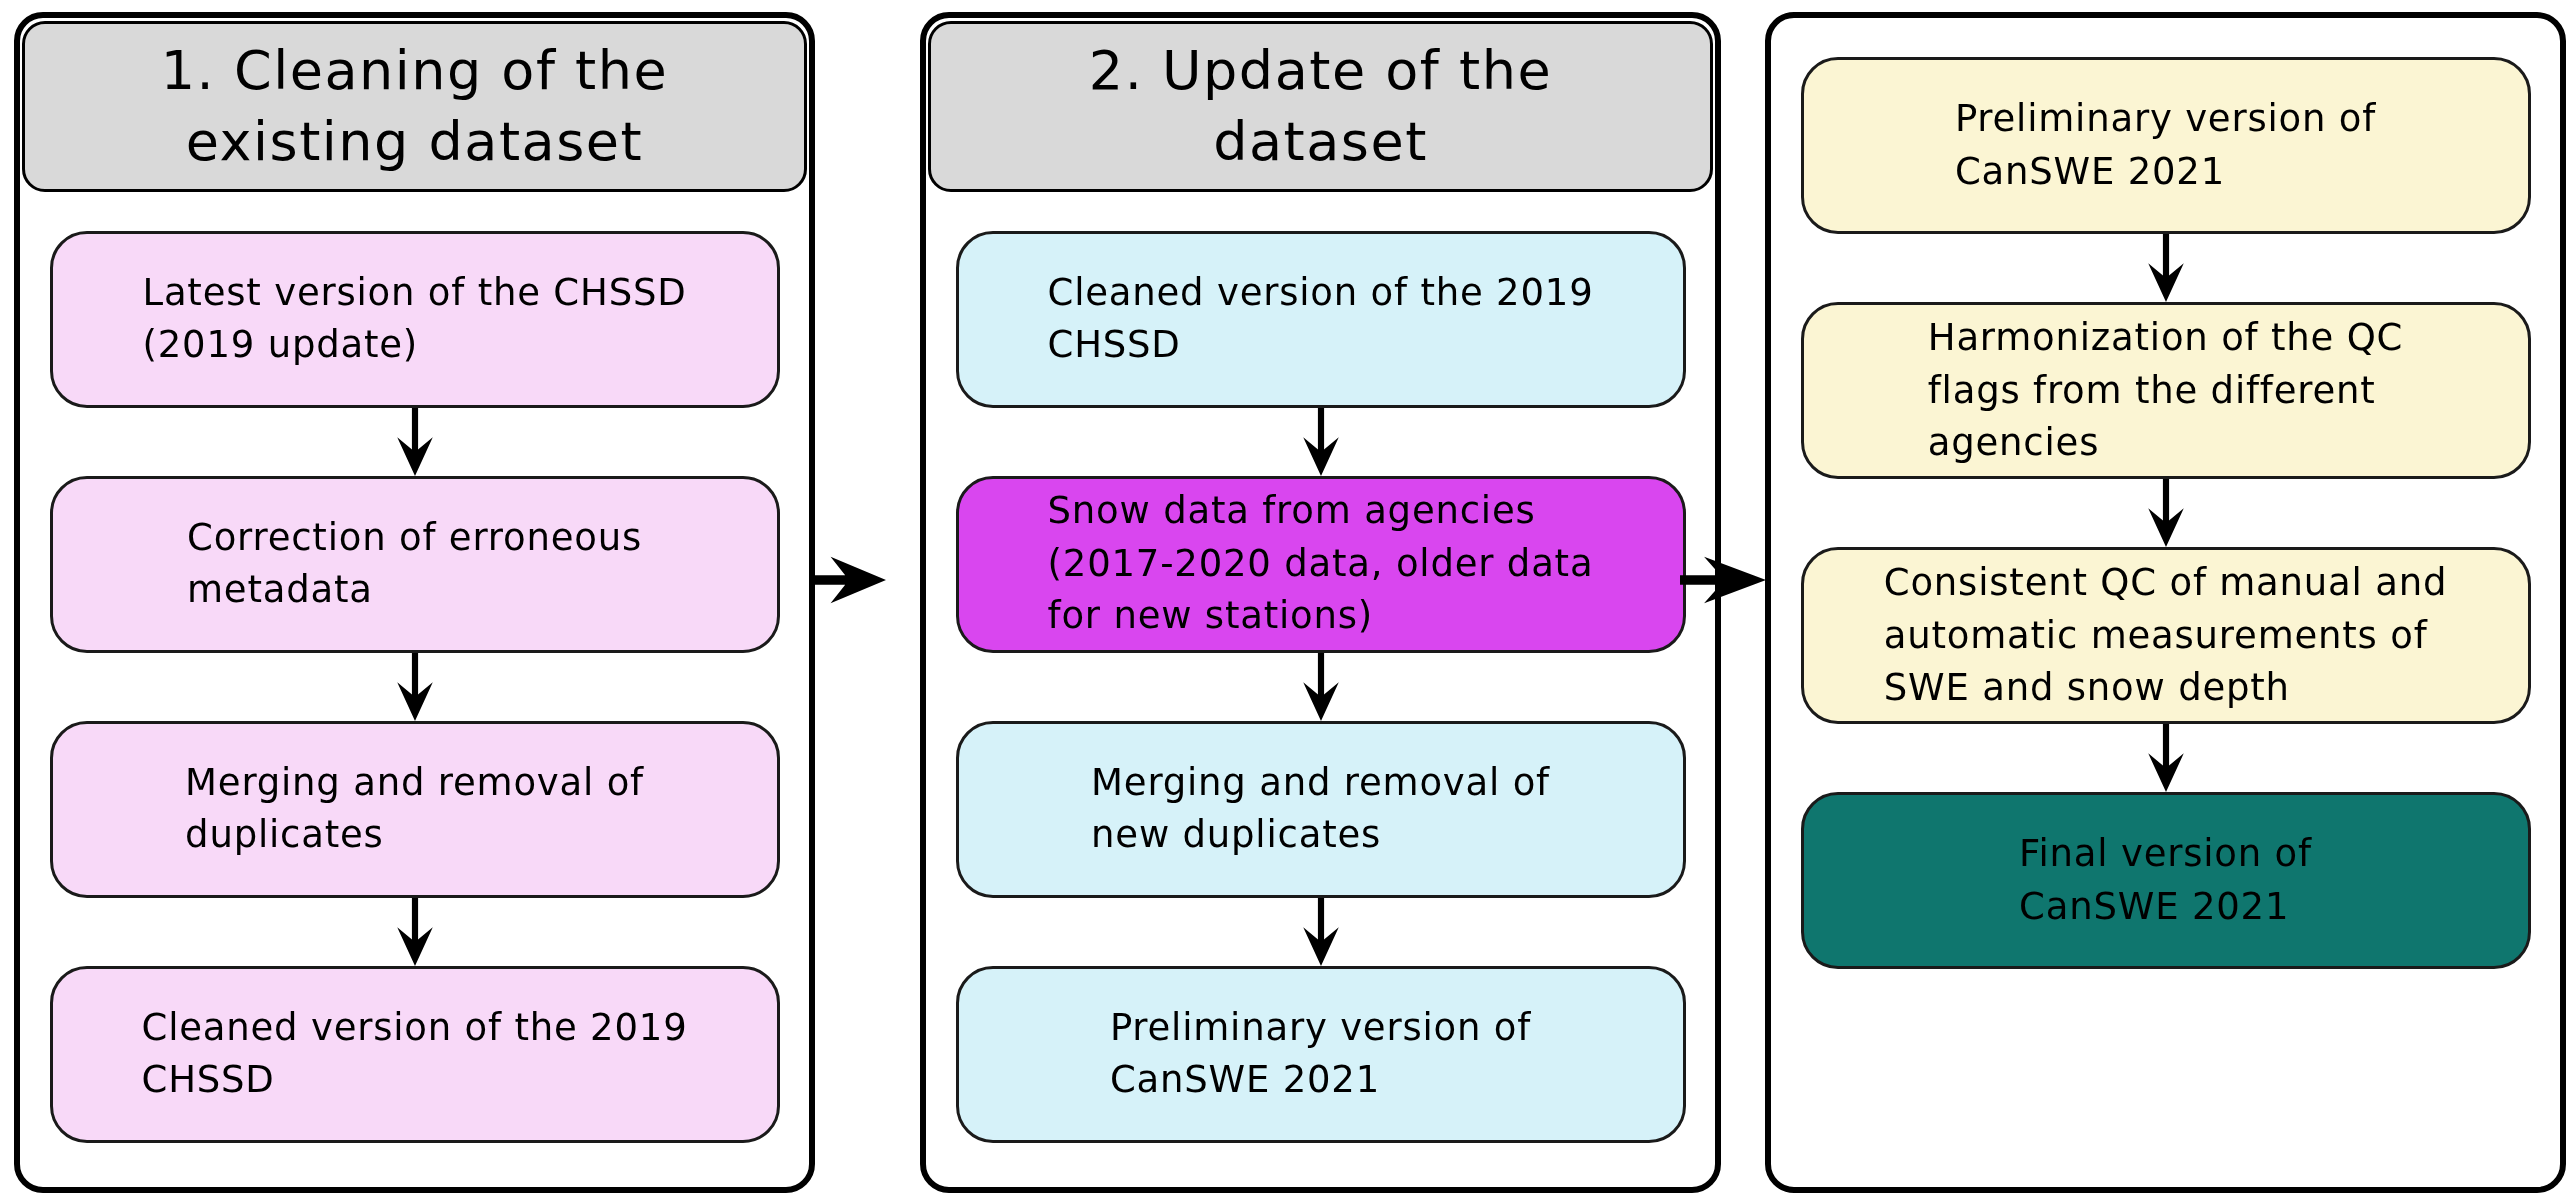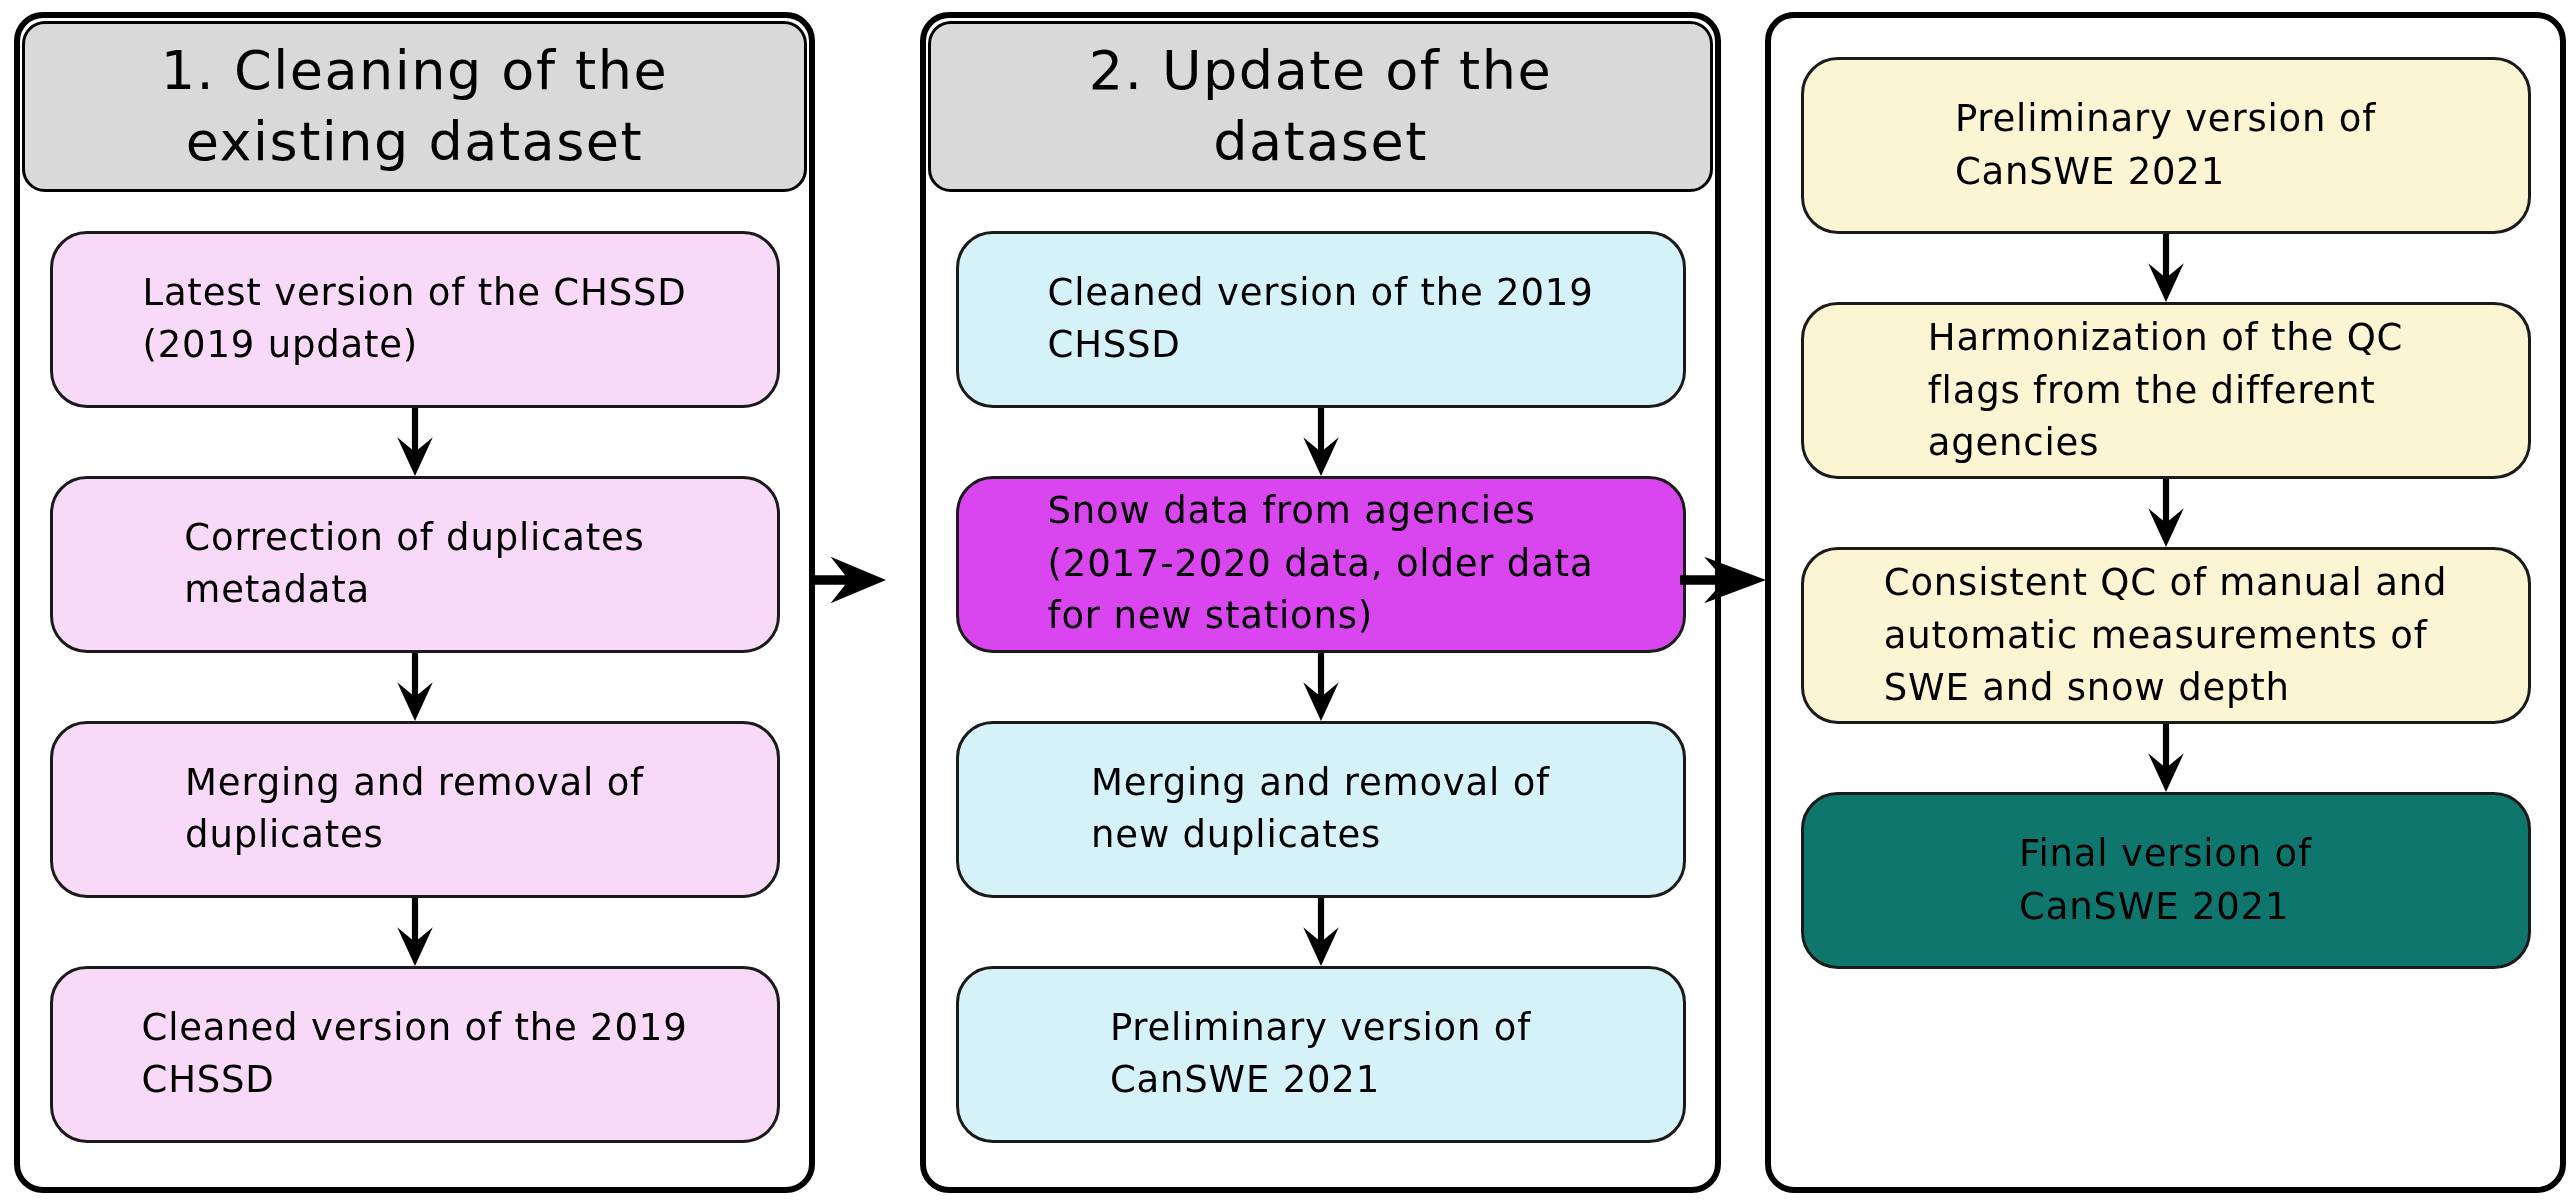--- a/index.html
+++ b/index.html
@@ -94,21 +94,21 @@
   <div class="column col-1">
     <div class="stage-header" style="background: rgb(217, 217, 217);">1. Cleaning of the
 existing dataset</div>
     <div class="header-gap"></div>
     <div class="flow-box" style="background: rgb(248, 217, 248);">Latest version of the CHSSD
 (2019 update)</div>
     <svg class="v-arrow" viewBox="0 0 80 88">
       <rect x="36" y="0" width="8" height="58" fill="#000"></rect>
       <path d="M40 88 L17 38 L40 57 L63 38 Z" fill="#000"></path>
     </svg>
-    <div class="flow-box" style="background: rgb(248, 217, 248);">Correction of duplicates
+    <div class="flow-box" style="background: rgb(248, 217, 248);">Correction of erroneous
 metadata</div>
     <svg class="v-arrow" viewBox="0 0 80 88">
       <rect x="36" y="0" width="8" height="58" fill="#000"></rect>
       <path d="M40 88 L17 38 L40 57 L63 38 Z" fill="#000"></path>
     </svg>
     <div class="flow-box" style="background: rgb(248, 217, 248);">Merging and removal of
 duplicates</div>
     <svg class="v-arrow" viewBox="0 0 80 88">
       <rect x="36" y="0" width="8" height="58" fill="#000"></rect>
       <path d="M40 88 L17 38 L40 57 L63 38 Z" fill="#000"></path>

